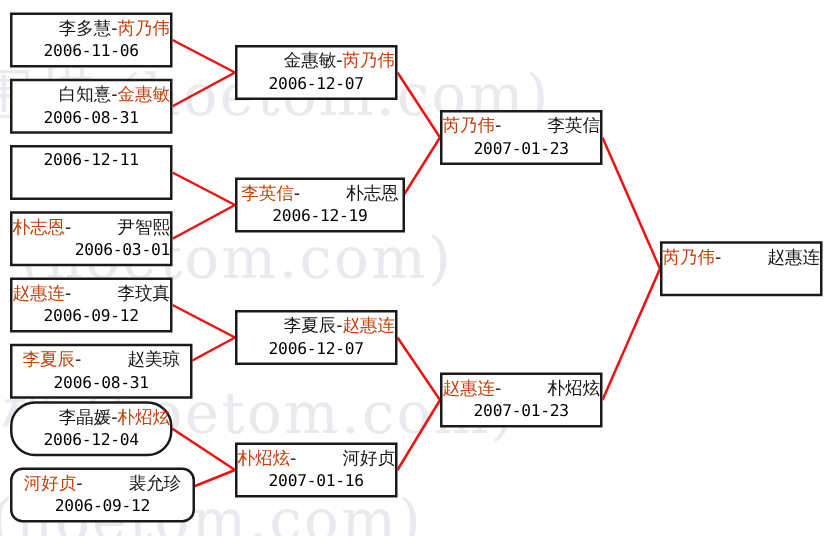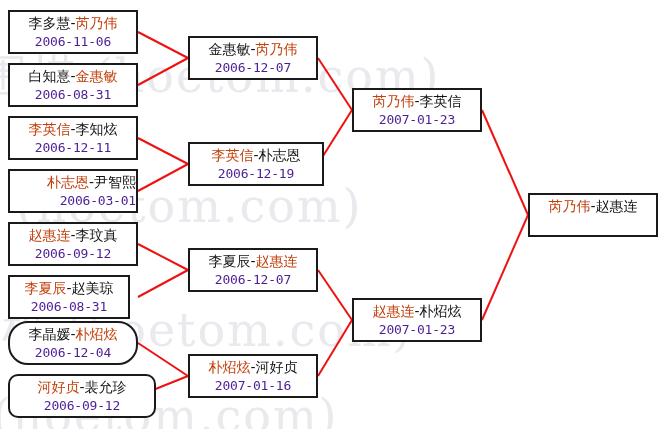--- a/index.html
+++ b/index.html
@@ -56,26 +56,26 @@
     padding-top:2px;
     font-family:"DejaVu Sans","Liberation Sans",sans-serif;
   }
   .players{
     font-size:14px;
     line-height:19px;
     color:#111111;
     white-space:nowrap;
   }
   .players .w{ color:#c2410c; }
-  .players .l{ color:#151515; }
+  .players .l{ color:#151515;margin-left:37px; }
   .players .sep{ color:#151515; }
   .date{
     font-size:13px;
     line-height:18px;
-    color:#4c1d95;
+    color:#000000;
     font-family:"DejaVu Sans Mono","Liberation Mono",monospace;
     letter-spacing:-0.2px;
   }
 </style>
 </head>
 <body>
 
 <div id="bracket">
 
   <div class="watermark-layer">
@@ -105,32 +105,31 @@
   <div id="boxes">
       <div class="match" style="left: 8px; top: 10px; width: 130px; height: 44px;">
         <div class="players"><span class="l">李多慧</span><span class="sep">-</span><span class="w">芮乃伟</span></div>
         <div class="date">2006-11-06</div>
       </div>
       <div class="match" style="left: 8px; top: 63px; width: 130px; height: 44px;">
         <div class="players"><span class="l">白知憙</span><span class="sep">-</span><span class="w">金惠敏</span></div>
         <div class="date">2006-08-31</div>
       </div>
       <div class="match" style="left: 8px; top: 116px; width: 130px; height: 44px;">
-        <div class="players"><span class="w">李英信</span><span class="sep">-</span><span class="l">李知炫</span></div>
         <div class="date">2006-12-11</div>
       </div>
       <div class="match" style="left: 8px; top: 169px; width: 130px; height: 44px; text-align: right;">
         <div class="players"><span class="w">朴志恩</span><span class="sep">-</span><span class="l">尹智熙</span></div>
         <div class="date">2006-03-01</div>
       </div>
       <div class="match" style="left: 8px; top: 222px; width: 130px; height: 44px;">
         <div class="players"><span class="w">赵惠连</span><span class="sep">-</span><span class="l">李玟真</span></div>
         <div class="date">2006-09-12</div>
       </div>
-      <div class="match" style="left: 8px; top: 275px; width: 122px; height: 44px;">
+      <div class="match" style="left: 8px; top: 275px; width: 146px; height: 44px;">
         <div class="players"><span class="w">李夏辰</span><span class="sep">-</span><span class="l">赵美琼</span></div>
         <div class="date">2006-08-31</div>
       </div>
       <div class="match" style="left: 8px; top: 321px; width: 130px; height: 44px; border-radius: 20px;">
         <div class="players"><span class="l">李晶媛</span><span class="sep">-</span><span class="w">朴炤炫</span></div>
         <div class="date">2006-12-04</div>
       </div>
       <div class="match" style="left: 8px; top: 374px; width: 148px; height: 44px; border-radius: 10px;">
         <div class="players"><span class="w">河好贞</span><span class="sep">-</span><span class="l">裴允珍</span></div>
         <div class="date">2006-09-12</div>

